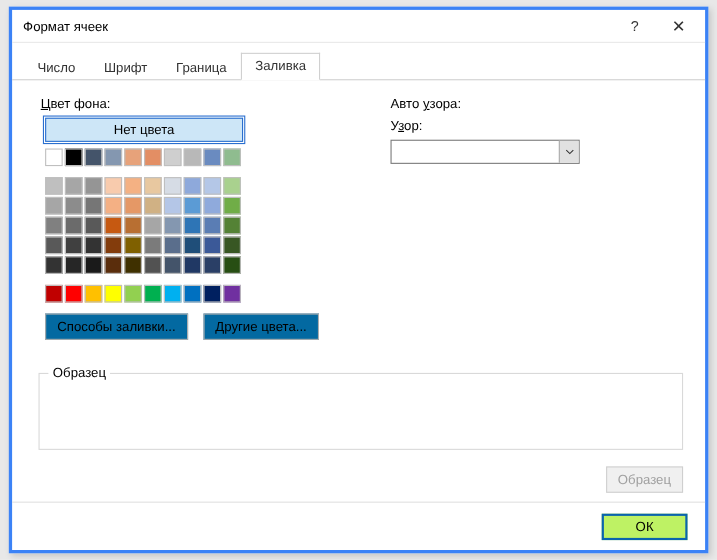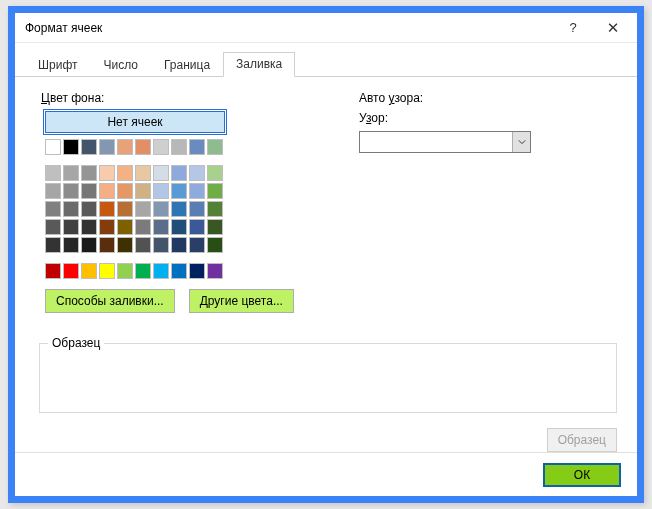--- a/index.html
+++ b/index.html
@@ -10,21 +10,21 @@
     background: #e8e8e8;
     width: 652px;
     height: 509px;
     overflow: hidden;
   }
   .dialog {
     position: absolute;
     left: 8px; top: 6px;
     width: 636px; height: 497px;
     background: #fff;
-    border: 7px solid #3b82f6;
+    border: 3px solid #3b82f6;
     box-shadow: 2px 2px 6px rgba(0,0,0,.15);
   }
   .titlebar {
     height: 30px;
     display: flex;
     align-items: center;
     padding: 0 4px 0 10px;
     border-bottom: 1px solid #e8e8e8;
   }
   .titlebar .title { flex: 1; font-size: 12px; }
@@ -75,21 +75,21 @@
   }
   .palette { margin-left: 4px; }
   .prow { display: flex; gap: 2px; margin-bottom: 2px; }
   .sw { width:16px; height:16px; border:1px solid #bfbfbf; }
   .spacer { height: 8px; }
   .btnrow { display: flex; gap: 14px; margin: 10px 0 0 4px; }
   .pushbtn {
     height: 24px;
     padding: 0 10px;
     border: 1px solid #adadad;
-    background: #bef264;
+    background: #0369a1;
     line-height: 22px;
   }
   .combo {
     width: 172px; height: 22px;
     border: 1px solid #7a7a7a;
     display: flex; align-items: center;
     margin-bottom: 10px;
   }
   .combo .ctext { flex:1; text-align:center; }
   .combo .carrow {
@@ -116,43 +116,43 @@
   .pushbtn.disabled { color:#a0a0a0; border-color:#cfcfcf; background:#f0f0f0; }
   .footer {
     position: absolute;
     left:0; right:0; bottom:0;
     height: 44px;
     border-top: 1px solid #e0e0e0;
     display: flex; align-items:center; justify-content:flex-end;
     gap: 10px; padding: 0 16px;
   }
   .footer .pushbtn { width: 78px; text-align:center; }
-  .footer .pushbtn.primary { border: 2px solid #0a64ad; background:#84cc16; line-height:20px; }
+  .footer .pushbtn.primary { border: 2px solid #0a64ad; background:#bef264; line-height:20px; }
 </style>
 </head>
 <body>
 
 <div class="dialog">
   <div class="titlebar">
     <div class="title">Формат ячеек</div>
     <div class="btn">?</div>
     <div class="btn close">✕</div>
   </div>
 
   <div class="tabs">
+    <div class="tab">Число</div>
     <div class="tab">Шрифт</div>
-    <div class="tab">Число</div>
     <div class="tab">Граница</div>
     <div class="tab active">Заливка</div>
   </div>
 
   <div class="content">
     <div class="left">
       <div class="lbl"><span><u>Ц</u>вет фона:</span></div>
-      <div class="no-color-btn">Нет ячеек</div>
+      <div class="no-color-btn">Нет цвета</div>
       <div class="palette" id="palette">
           <div class="prow">
             <div class="sw" style="background: rgb(255, 255, 255);"></div>
             <div class="sw" style="background: rgb(0, 0, 0);"></div>
             <div class="sw" style="background: rgb(68, 84, 106);"></div>
             <div class="sw" style="background: rgb(132, 151, 176);"></div>
             <div class="sw" style="background: rgb(231, 162, 122);"></div>
             <div class="sw" style="background: rgb(227, 142, 100);"></div>
             <div class="sw" style="background: rgb(207, 207, 207);"></div>
             <div class="sw" style="background: rgb(184, 184, 184);"></div>

